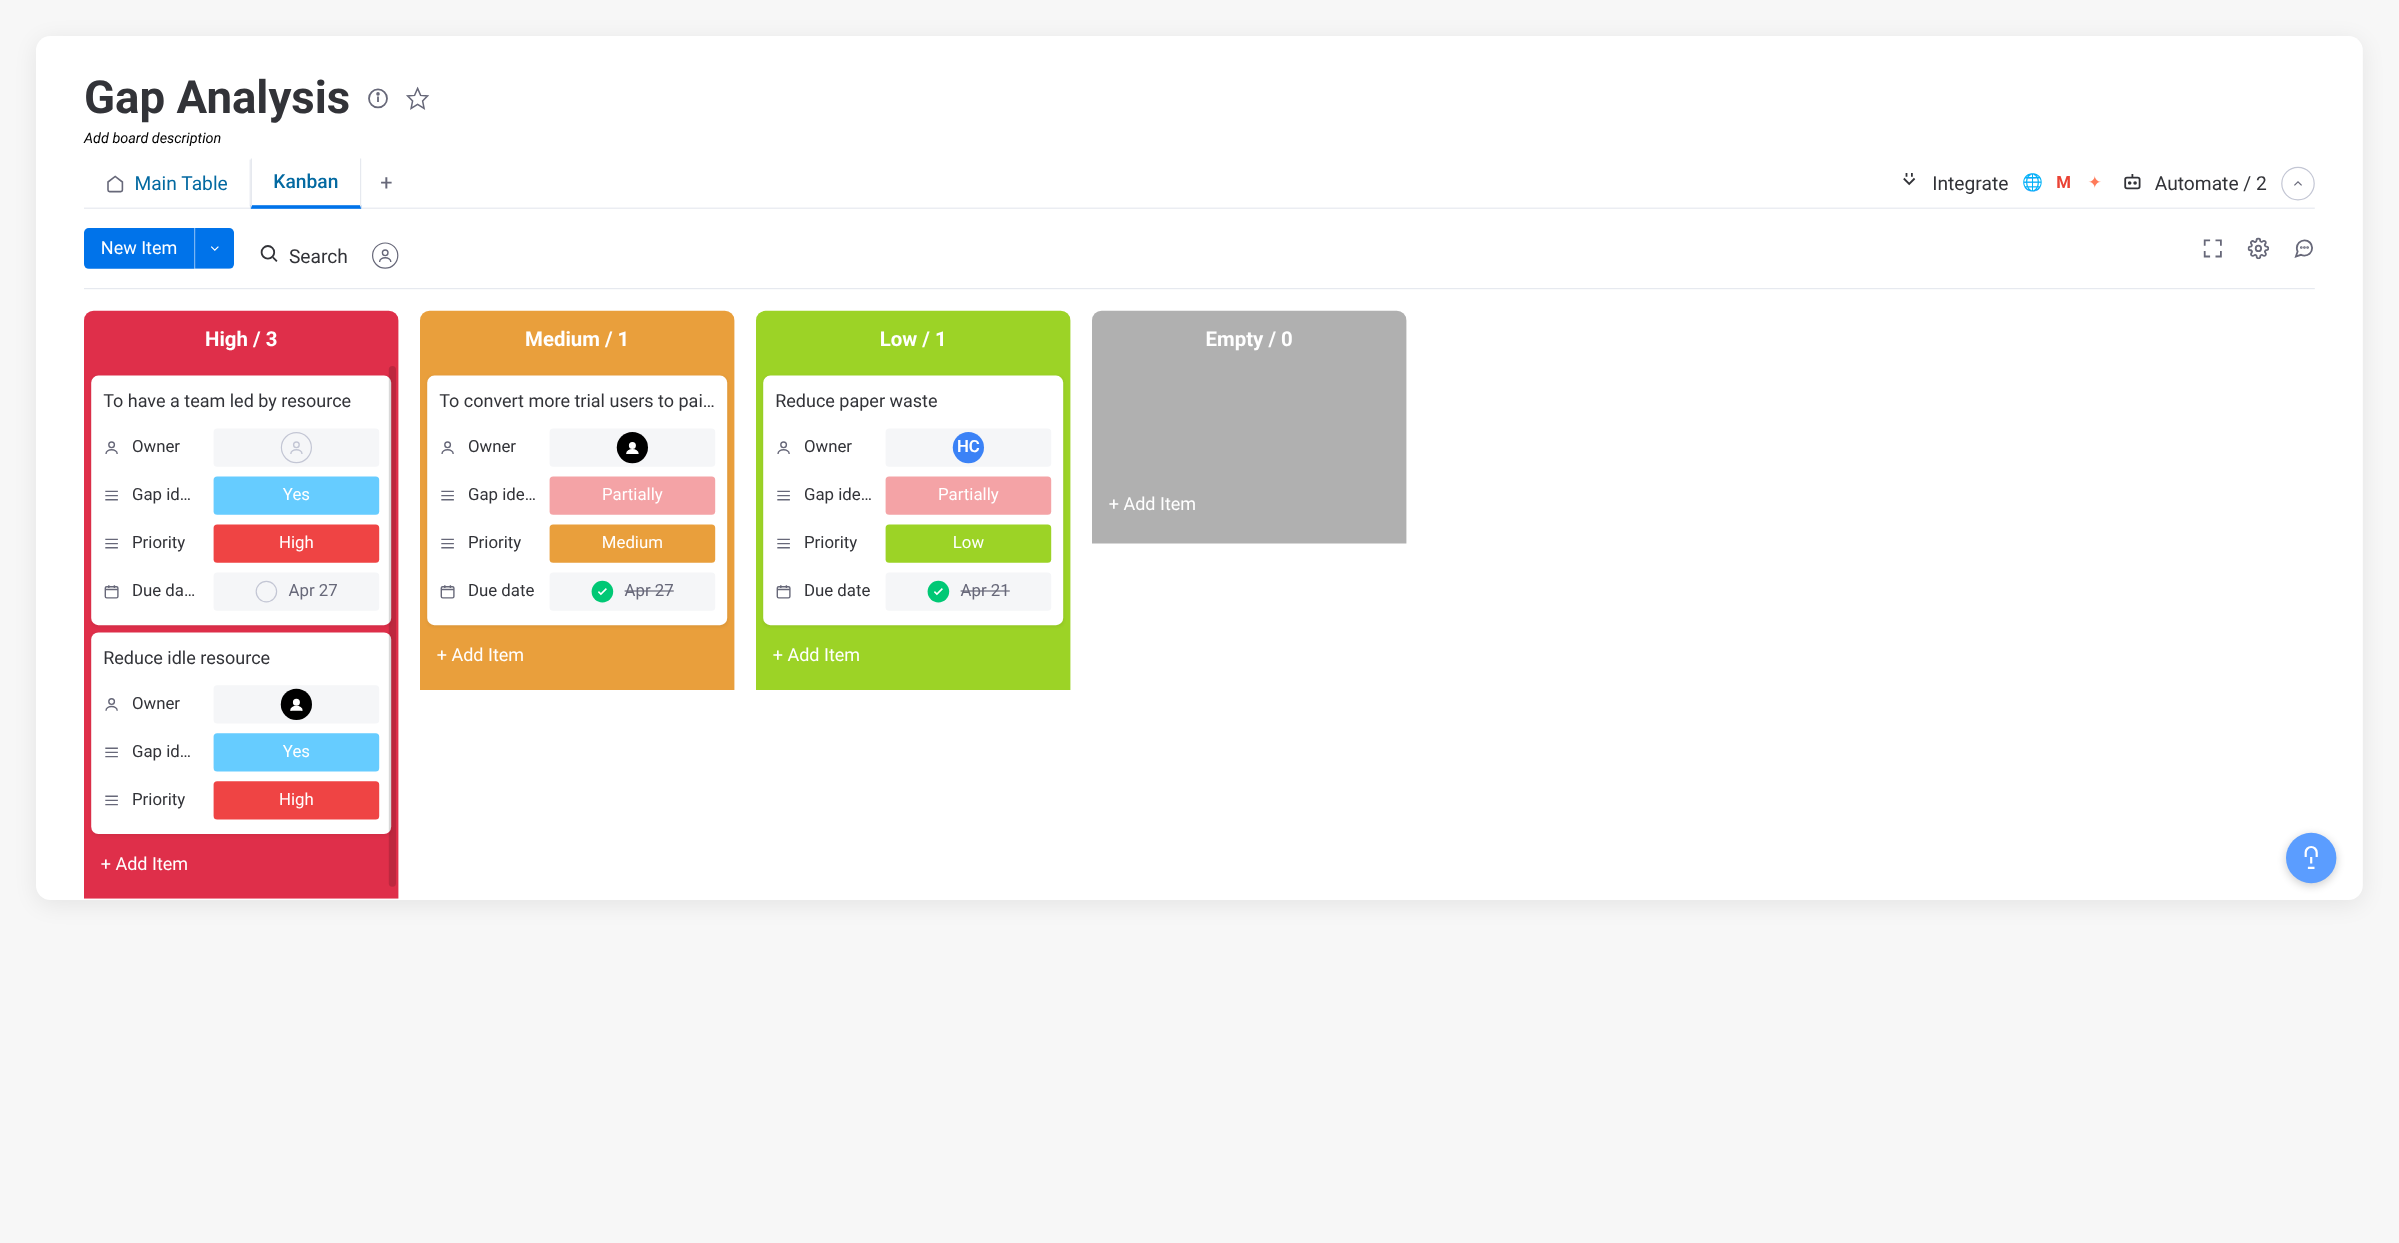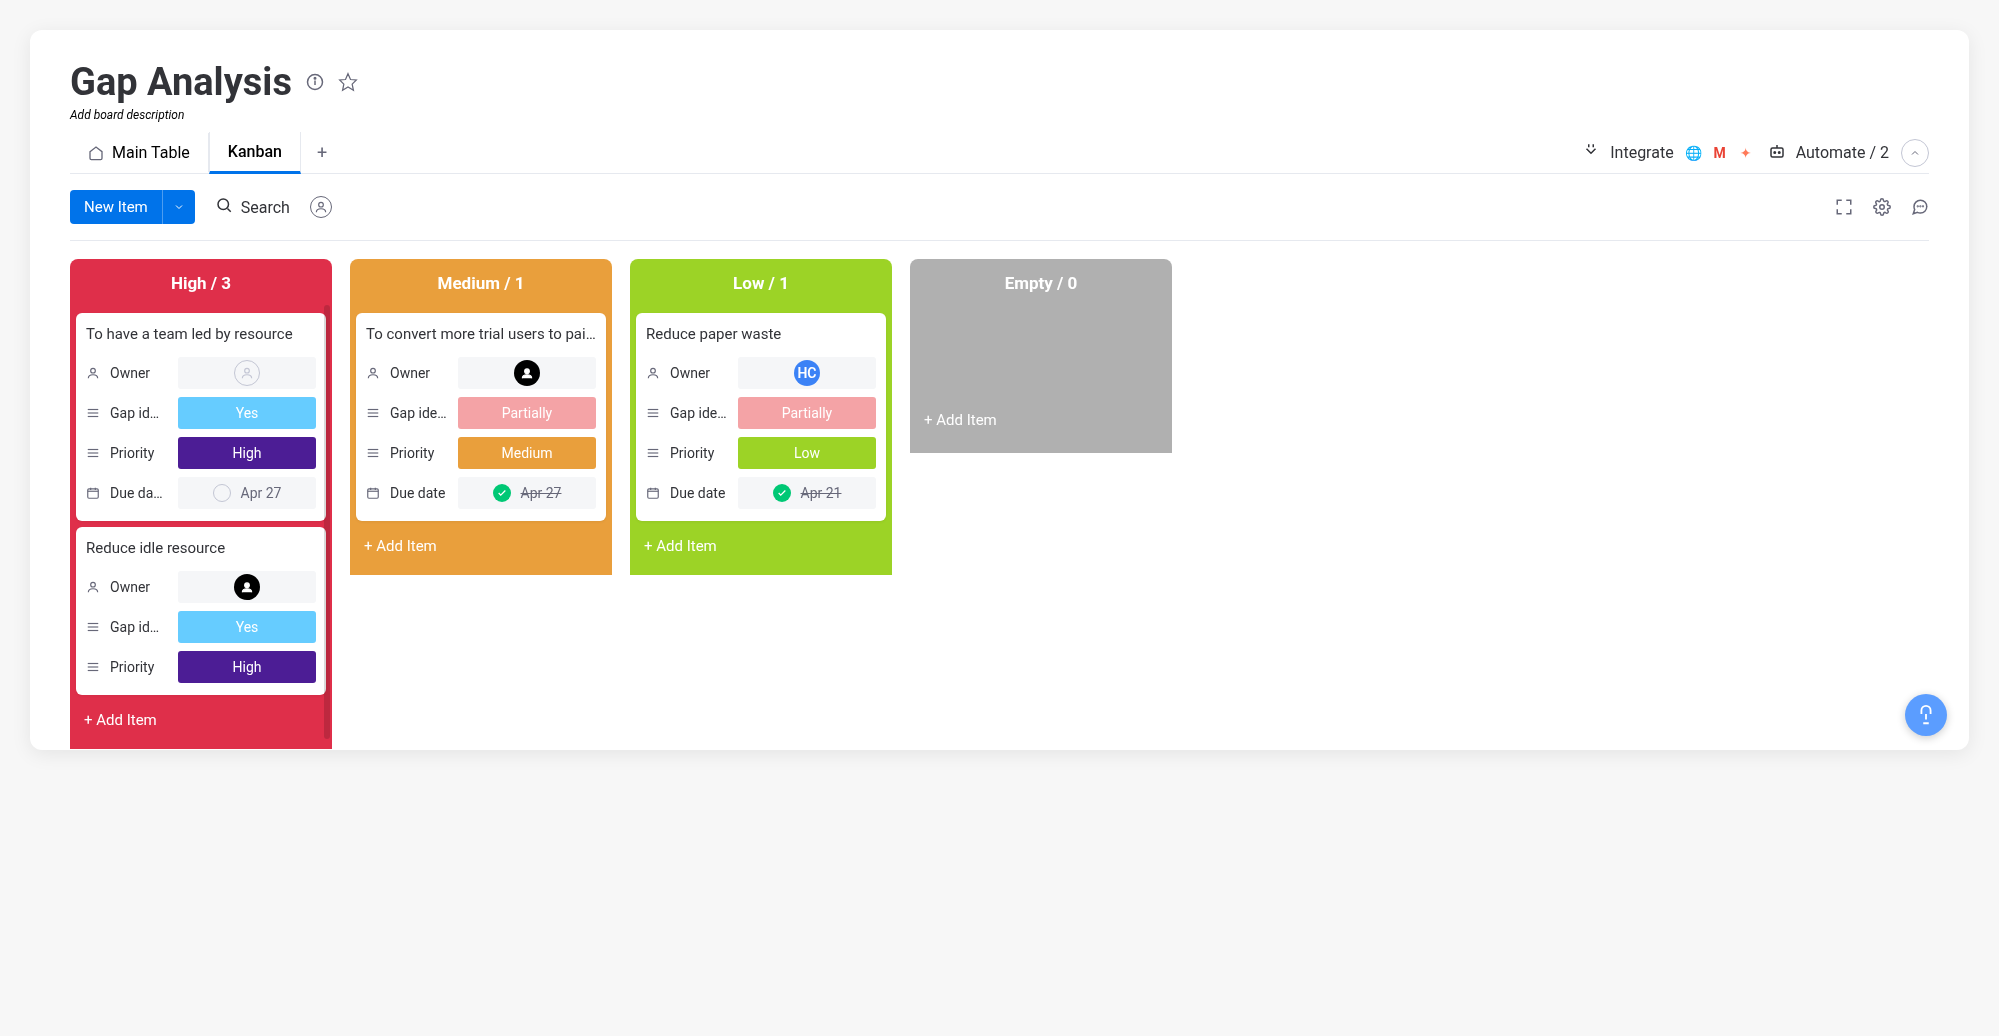--- a/index.html
+++ b/index.html
@@ -7,32 +7,32 @@
   .panel {
     background: #fff; border-radius: 12px; padding: 30px 40px 0 40px;
     box-shadow: 0 4px 20px rgba(0,0,0,.08); height: 720px; overflow: hidden; position: relative;
   }
   .title-row { display: flex; align-items: center; gap: 14px; }
   .title { font-size: 38px; font-weight: 700; color: #323338; }
   .info-icon, .star-icon { color:#676879; display:inline-flex; }
   .desc { color:#000000; font-size:12px; margin-top:4px; cursor:text;font-style:italic; }
   .tabs-row { display:flex; justify-content:space-between; align-items:center; border-bottom:1px solid #e6e9ef; margin-top:10px; }
   .tabs { display:flex; align-items:center; gap:0; }
-  .tab { display:flex; align-items:center; gap:8px; padding:10px 18px; font-size:16px; color:#000000; cursor:pointer; border-left:1px solid #e6e9ef; border-right:1px solid #e6e9ef; }
+  .tab { display:flex; align-items:center; gap:8px; padding:10px 18px; font-size:16px; color:#0369a1; cursor:pointer; border-left:1px solid #e6e9ef; border-right:1px solid #e6e9ef; }
   .tab:first-child { border-left:none; }
   .tab.active { border-bottom:3px solid #0073ea; font-weight:500; margin-bottom:-1px; }
   .tab .icon { color:#676879; display:inline-flex; }
   .add-tab { padding:10px 16px; color:#676879; cursor:pointer; font-size:18px; }
   .right-actions { display:flex; align-items:center; gap:12px; }
   .action-group { display:flex; align-items:center; gap:10px; color:#323338; font-size:16px; cursor:pointer; }
   .int-icons { display:flex; gap:6px; }
   .int-icons span { width:20px; height:20px; display:inline-flex; align-items:center; justify-content:center; font-size:14px; }
   .collapse-btn { width:28px; height:28px; border:1px solid #c3c6d4; border-radius:50%; display:flex; align-items:center; justify-content:center; cursor:pointer; color:#676879; }
   .toolbar { display:flex; justify-content:space-between; align-items:center; padding:16px 0; border-bottom:1px solid #e6e9ef; }
-  .toolbar-left { display:flex; align-items:center; gap:20px; }
+  .toolbar-left { display:flex; align-items:flex-end; gap:20px; }
   .new-item { display:flex; }
   .new-item-btn { background:#0073ea; color:#fff; border:none; padding:8px 14px; font-size:15px; border-radius:4px 0 0 4px; cursor:pointer; }
   .new-item-dd { background:#0073ea; color:#fff; border:none; border-left:1px solid rgba(255,255,255,.3); padding:8px 10px; border-radius:0 4px 4px 0; cursor:pointer; display:flex; align-items:center; }
   .search-group { display:flex; align-items:center; gap:8px; color:#323338; cursor:pointer; font-size:16px; }
   .person-filter { width:22px; height:22px; border:1.5px solid #676879; border-radius:50%; display:flex; align-items:center; justify-content:center; color:#676879; cursor:pointer; }
   .toolbar-right { display:flex; align-items:center; gap:20px; color:#676879; }
   .toolbar-right .icn { cursor:pointer; display:inline-flex; }
   .board { display:flex; gap:18px; padding-top:18px; overflow-x:auto; align-items:flex-start; }
   .column { width:262px; flex:0 0 262px; border-radius:8px 8px 0 0; padding-bottom:10px; }
   .col-header { color:#fff; text-align:center; padding:14px 0; font-size:17px; font-weight:700; }
@@ -42,21 +42,21 @@
   .col-empty{ background:#b0b0b0; }
   .card { background:#fff; margin:6px; border-radius:6px; padding:12px 10px; box-shadow:0 1px 3px rgba(0,0,0,.06); }
   .card-title { font-size:15px; color:#323338; margin-bottom:14px; white-space:nowrap; overflow:hidden; text-overflow:ellipsis; }
   .field { display:flex; align-items:center; margin-bottom:8px; gap:8px; }
   .field:last-child { margin-bottom:0; }
   .field-label { flex:0 0 60px; font-size:14px; color:#323338; white-space:nowrap; overflow:hidden; text-overflow:ellipsis; }
   .field-icon { width:16px; flex:0 0 16px; color:#676879; display:inline-flex; }
   .field-value { flex:1; height:32px; border-radius:3px; display:flex; align-items:center; justify-content:center; font-size:14px; background:#f5f6f8; }
   .pill-yes { background:#66ccff; color:#fff; }
   .pill-partial { background:#f4a3a6; color:#fff; }
-  .pill-high { background:#4c1d95; color:#fff; }
+  .pill-high { background:#ef4444; color:#fff; }
   .pill-med { background:#e99f3c; color:#fff; }
   .pill-low { background:#9cd326; color:#fff; }
   .date-cell { gap:10px; color:#676879; }
   .date-done { text-decoration:line-through; }
   .avatar-empty { width:26px; height:26px; border:1.5px solid #c3c6d4; border-radius:50%; display:flex; align-items:center; justify-content:center; color:#c3c6d4; }
   .avatar-filled { width:26px; height:26px; background:#000; border-radius:50%; display:flex; align-items:center; justify-content:center; color:#fff; }
   .avatar-hc { width:26px; height:26px; background:#3b82f6; border-radius:50%; display:flex; align-items:center; justify-content:center; color:#fff; font-size:14px; font-weight:600; }
   .status-circle { width:18px; height:18px; border:1.5px solid #c3c6d4; border-radius:50%; }
   .status-done { width:18px; height:18px; background:#00c875; border-radius:50%; display:flex; align-items:center; justify-content:center; color:#fff; }
   .add-item { color:#fff; font-size:15px; padding:10px 14px; cursor:pointer; }

